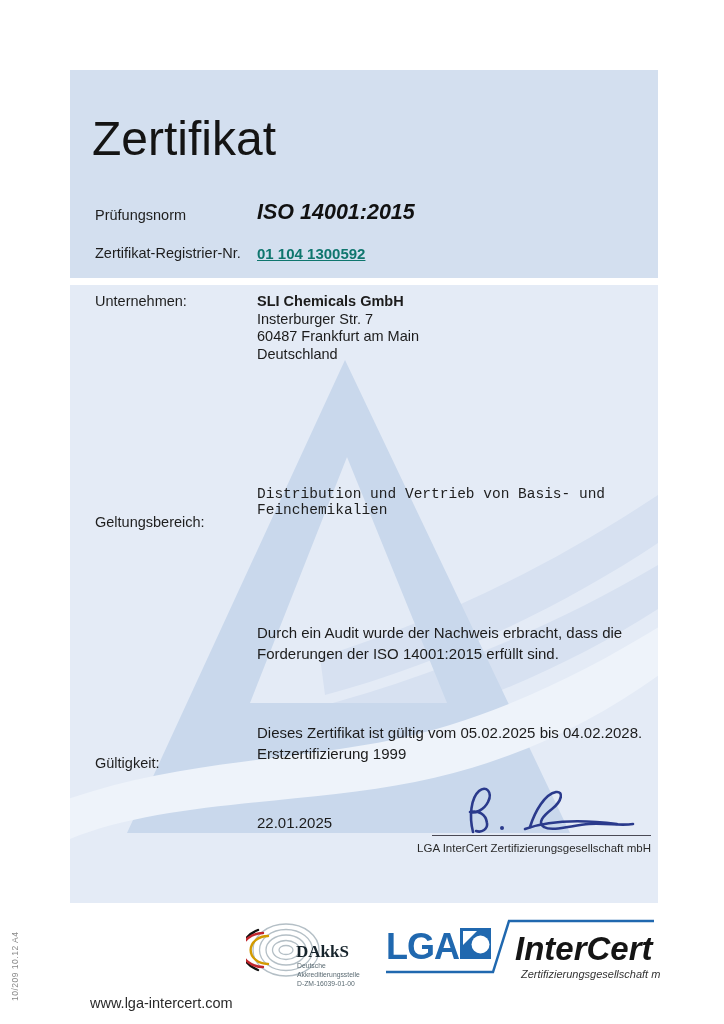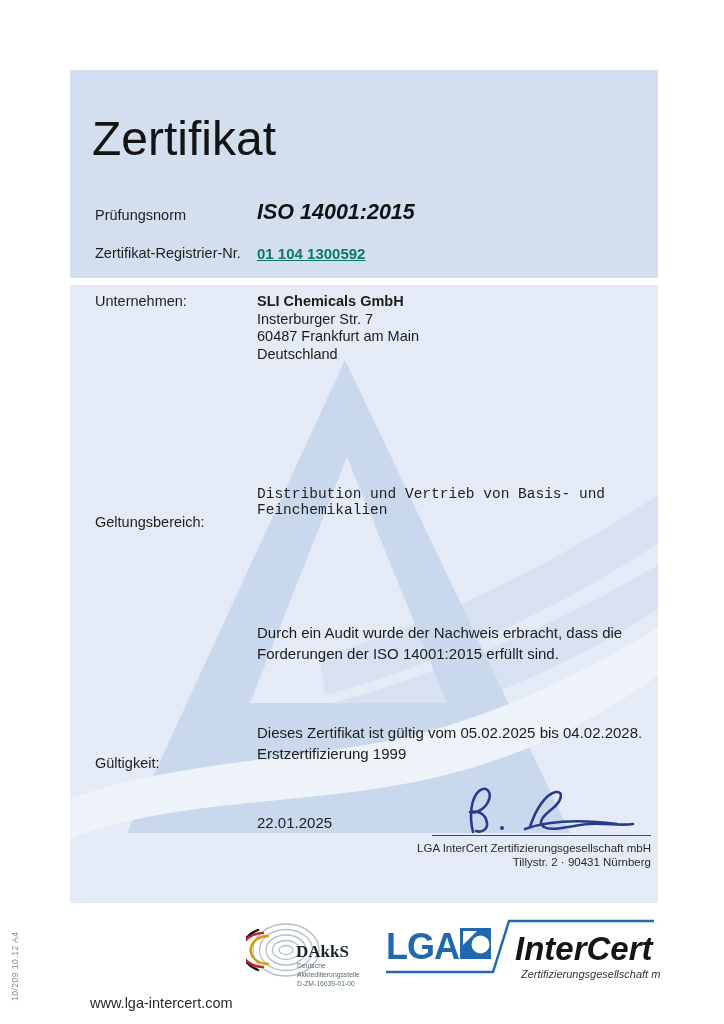--- a/index.html
+++ b/index.html
@@ -78,21 +78,20 @@
       <path d="M18,46 C14,30 16,12 24,5 C31,-1 38,6 33,16 C29,24 20,28 15,26 C23,24 31,28 32,37 C33,43 27,47 21,45"></path>
       <path d="M75,41 C80,25 90,8 101,6 C109,5 107,15 97,23 C88,30 82,37 89,41 C97,46 118,39 134,38 C152,37 166,40 178,38"></path>
       <path d="M70,43 C95,34 130,34 162,38"></path>
     </g>
     <circle cx="47" cy="42" r="2" fill="var(--signature,#2a3a8c)"></circle>
   </svg>
   <div class="abs sig-line" style="left:432px;top:835px;"></div>
 
   <div class="abs issuer" style="left:360px;top:841px;">
     <div>LGA InterCert Zertifizierungsgesellschaft mbH</div>
-    <div>Tillystr. 2 · 90431 Nürnberg</div>
   </div>
 
   <div class="abs website" style="left:90px;top:947px;margin-top:48px;">www.lga-intercert.com</div>
 
   <svg class="abs" style="left:246px;top:920px;" width="130" height="82" viewBox="0 0 130 82">
     <g fill="none" stroke="#b4bfc6" stroke-width="1.3">
       <ellipse cx="40" cy="30" rx="33" ry="26"></ellipse>
       <ellipse cx="40" cy="30" rx="26.5" ry="20.5"></ellipse>
       <ellipse cx="40" cy="30" rx="20" ry="15"></ellipse>
       <ellipse cx="40" cy="30" rx="13.5" ry="9.5"></ellipse>

